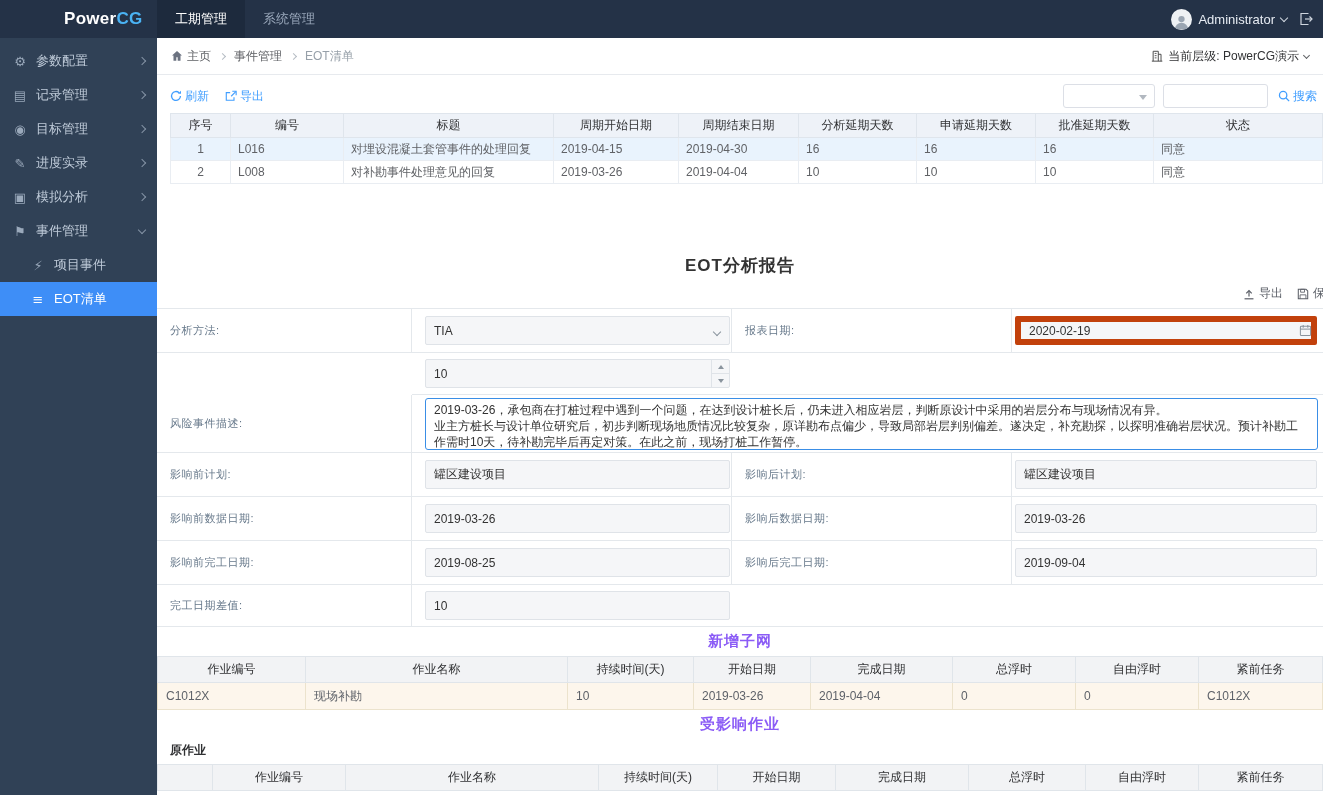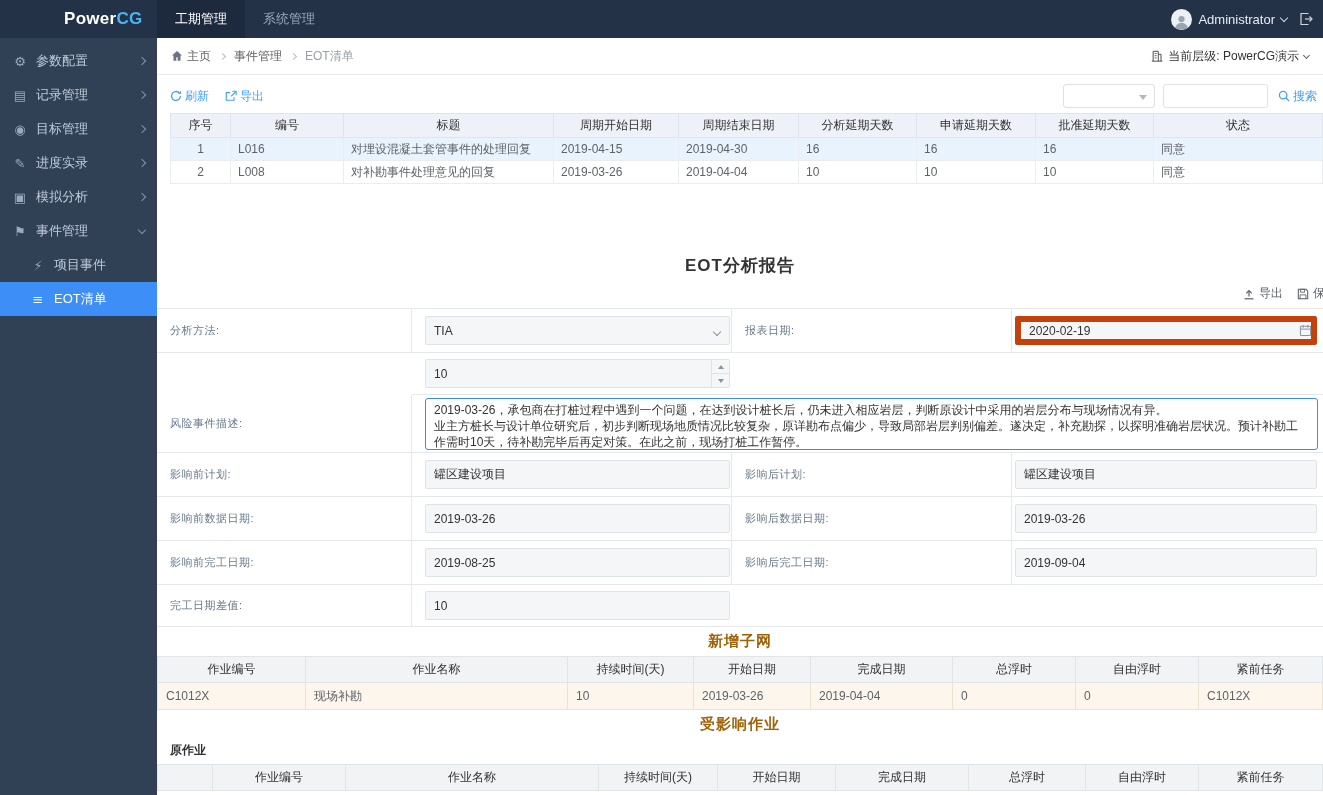--- a/index.html
+++ b/index.html
@@ -88,21 +88,21 @@
   .spin-up,.spin-down { flex:1; display:flex; align-items:center; justify-content:center; cursor:pointer; }
   .spin-up { border-bottom:1px solid #dfe3e8; }
   .tri-u { width:0; height:0; border-left:3.5px solid transparent; border-right:3.5px solid transparent; border-bottom:4.5px solid #8a949e; }
   .tri-d { width:0; height:0; border-left:3.5px solid transparent; border-right:3.5px solid transparent; border-top:4.5px solid #8a949e; }
   .date-wrap { position:relative; display:flex; align-items:center; }
   .date-wrap input { width:100%; height:29px; background:#f5f6f8; border:6px solid #c2410c; border-radius:2px; font-size:12px; color:#333; padding:0 24px 0 8px; font-family:inherit; outline:none; }
   .date-wrap .cal { position:absolute; right:5px; color:#8a949e; display:flex; }
   .risk-textarea { margin-left:13px; width:calc(100% - 18px); height:52px; border:1px solid #3a8ee6; border-radius:3px; background:#fff; font-size:12px; line-height:16px; color:#333; padding:3px 8px; resize:none; overflow:hidden; font-family:inherit; outline:none; }
 
   
-  .section-title { text-align:center; font-size:15px; color:#a16207; margin:5px 0; letter-spacing:1px; }
+  .section-title { text-align:center; font-size:15px; color:#8b5cf6; margin:5px 0; letter-spacing:1px; }
   .subnet-table th, .affected-table th { background:#f2f3f5; border:1px solid #e0e5ea; height:26px; padding:0 6px; text-align:center; }
   .subnet-table td { background:#fdf6ec; border:1px solid #ece3cd; height:27px; padding:0 8px; color:#5e6269; text-align:left; overflow:hidden; white-space:nowrap; }
   .group-label { font-size:12px; color:#303133; margin:8px 0 5px 13px; font-weight:700; }
   .affected-section { margin-top:4px; }
 
   svg { display:block; }
 </style>
 </head>
 <body>
 

